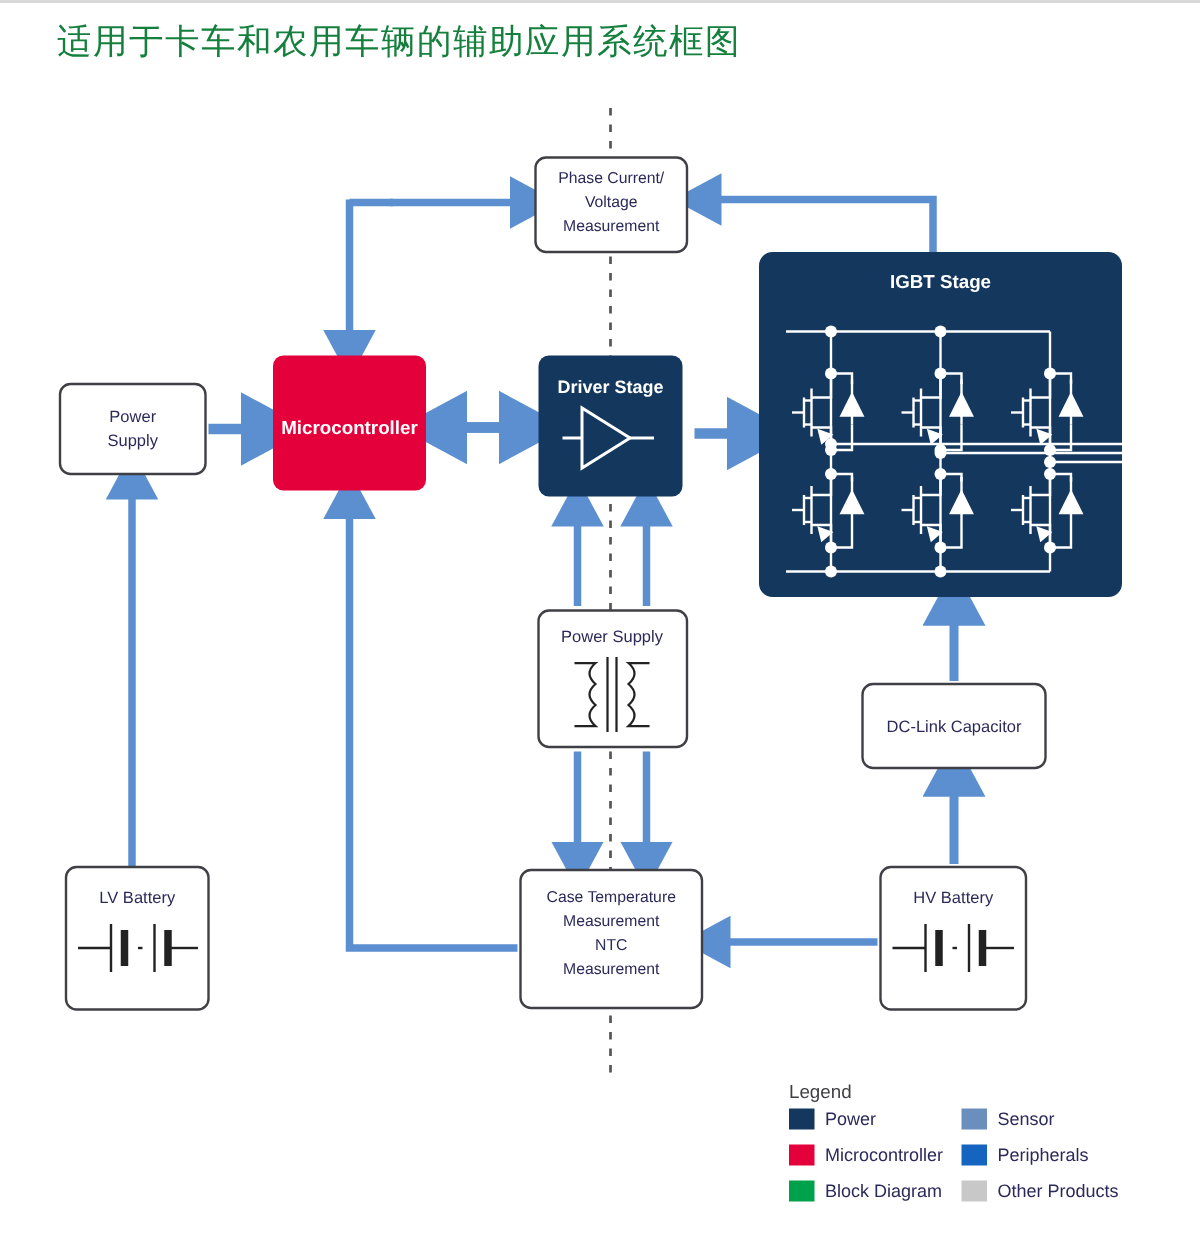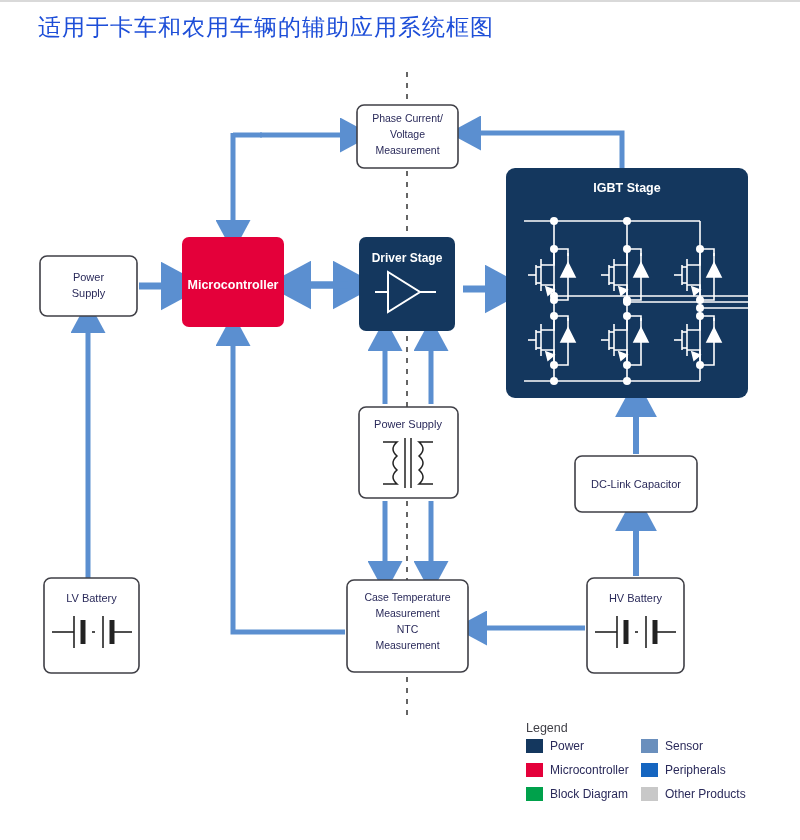--- a/index.html
+++ b/index.html
@@ -4,21 +4,21 @@
 <style>
   html,body{margin:0;padding:0;}
   body{
     width:800px;height:840px;background:#ffffff;
     font-family:"Liberation Sans", sans-serif;
     position:relative;overflow:hidden;
   }
   #topline{position:absolute;left:0;top:0;width:800px;height:2px;background:#d9d9d9;}
   #title{
     position:absolute;left:38px;top:12px;
-    font-size:23px;color:#1d4ed8;letter-spacing:1px;
+    font-size:23px;color:#15803d;letter-spacing:1px;
     font-family:"DejaVu Sans", sans-serif;white-space:nowrap;
   }
   #canvas{position:absolute;left:0;top:0;width:800px;height:840px;}
   .blk-label{font-family:"Liberation Sans",sans-serif;}
   .legend-title{font-size:12.5px;fill:#3f3f46;}
   .legend-text{font-size:12px;fill:#2a2a5a;}
 </style>
 </head>
 <body>
 

